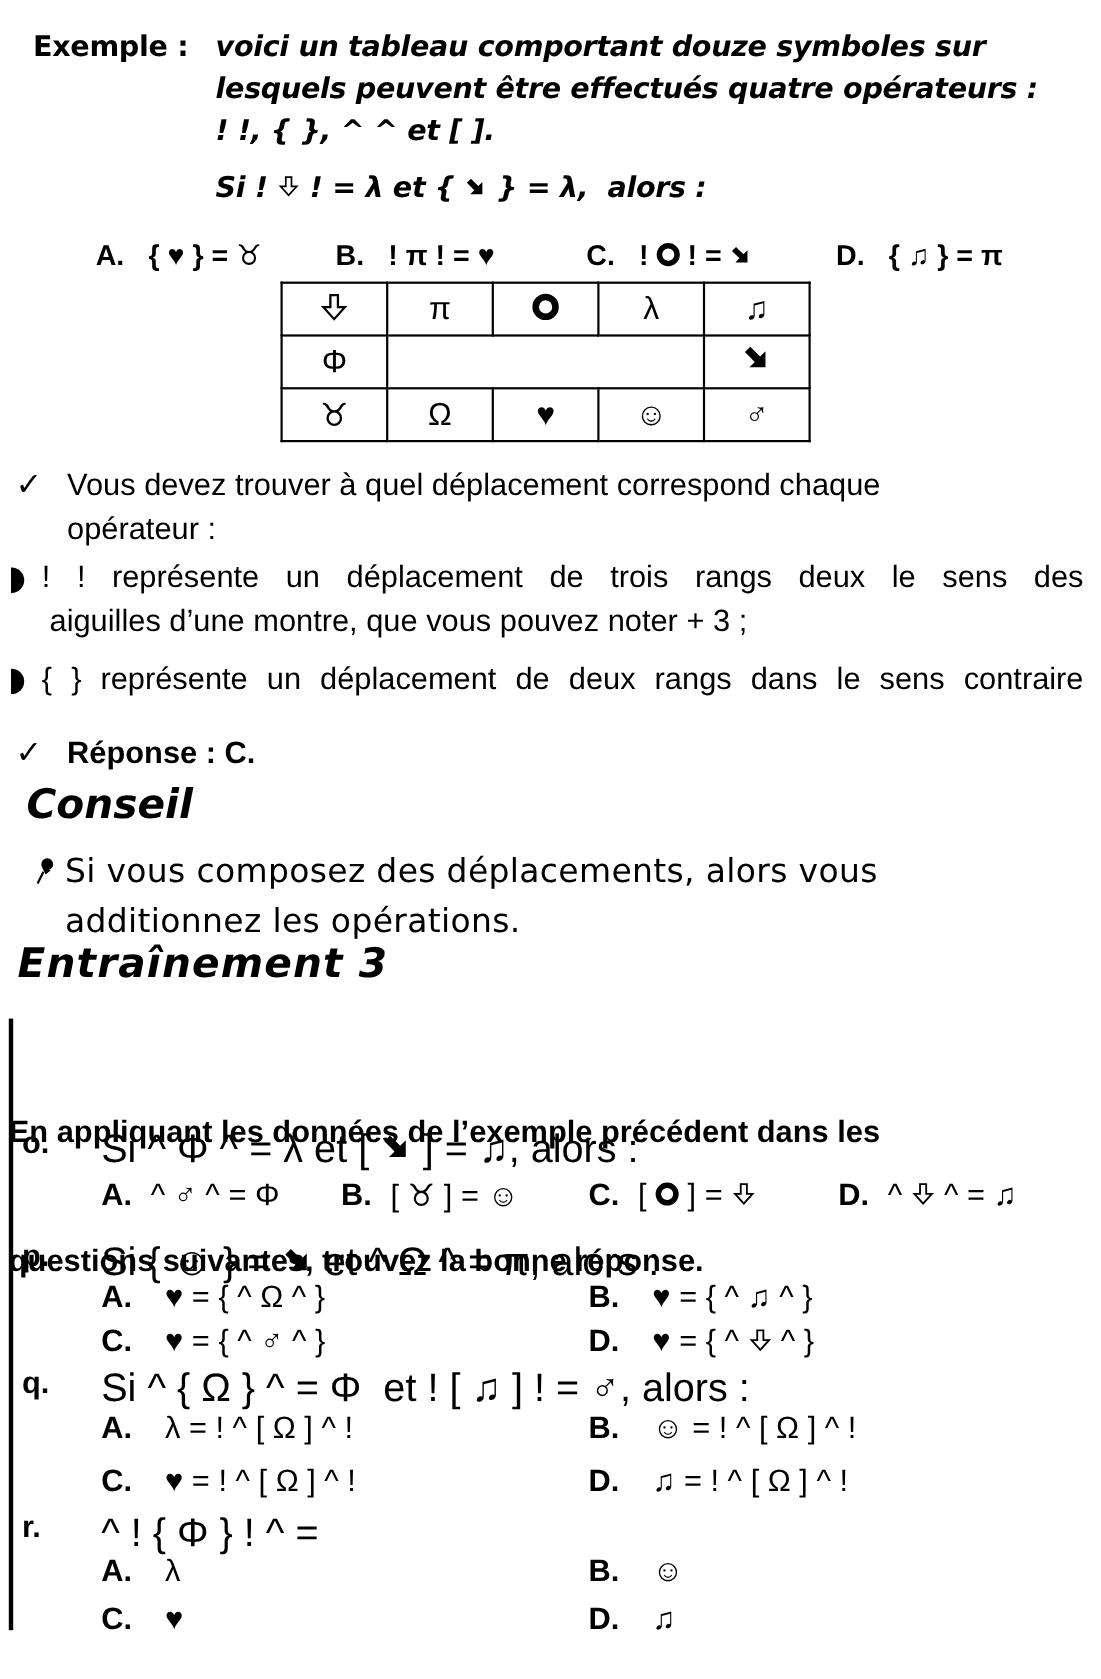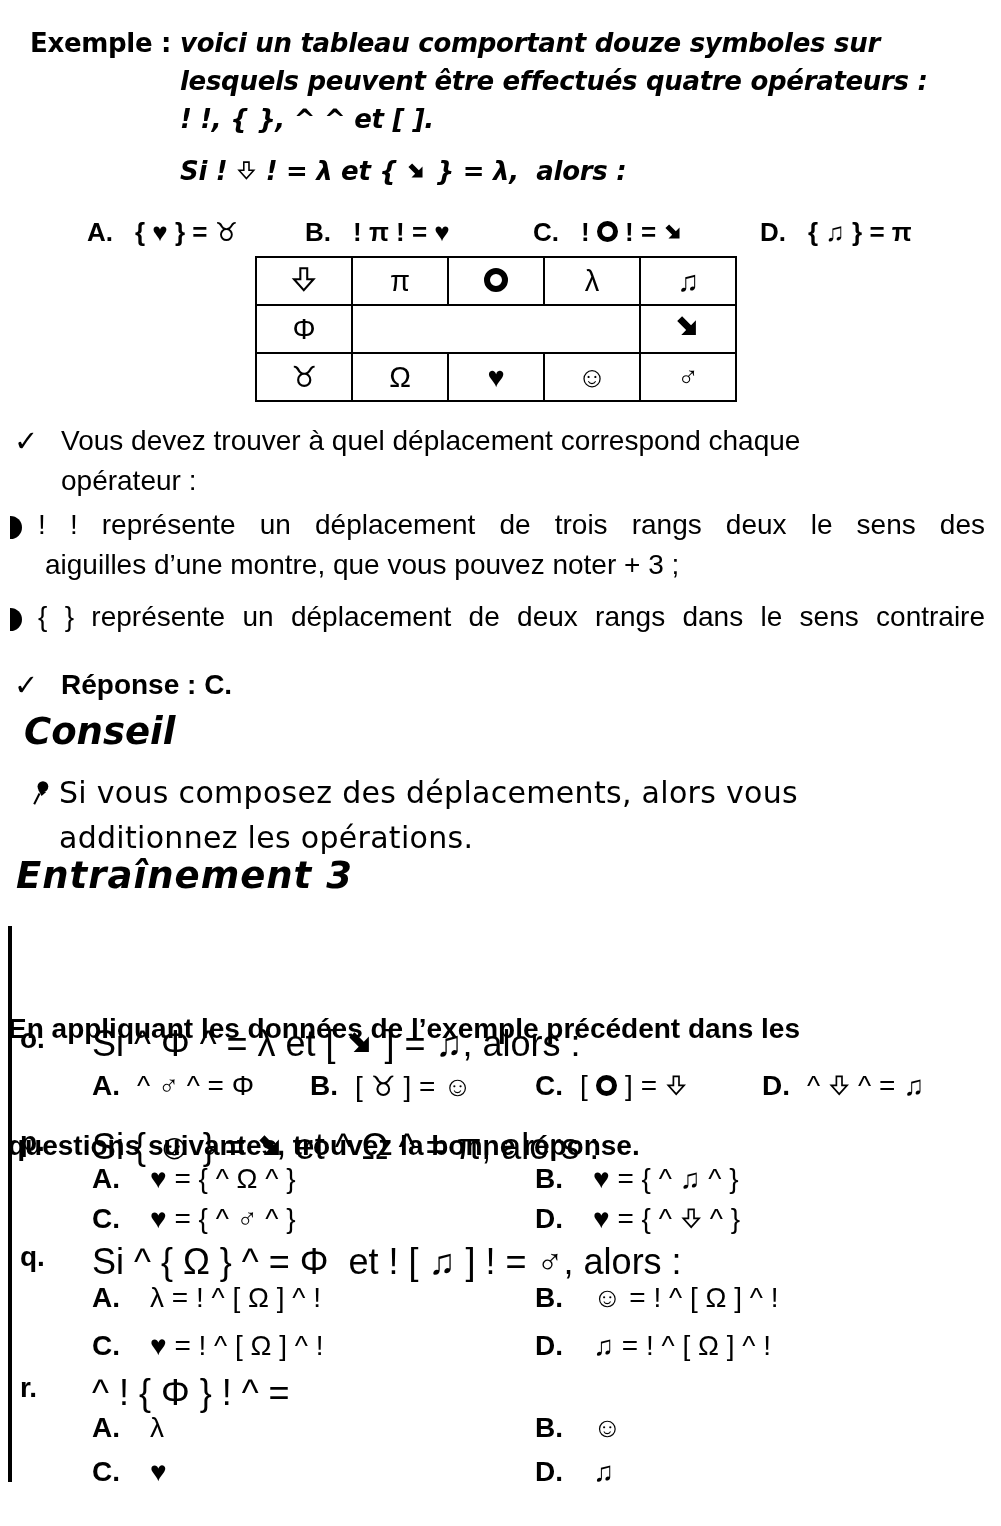--- a/index.html
+++ b/index.html
@@ -1,21 +1,21 @@
 <!DOCTYPE html>
 <html><head>
 <meta charset="utf-8">
 <style>
   html,body{margin:0;padding:0;background:#fff;}
   .page{position:relative;width:1001px;height:1526px;background:#fff;color:#000;
         font-family:"Liberation Sans","DejaVu Sans",sans-serif;overflow:hidden;}
 
   
   .ex{position:absolute;left:30px;top:24px;display:flex;
-      font-family:"DejaVu Sans",sans-serif;font-weight:bold;font-size:26px;line-height:38px;letter-spacing:-0.3px;}
+      font-family:"DejaVu Sans",sans-serif;font-weight:bold;font-size:26px;line-height:38px;letter-spacing:-0.3px;gap:16px;}
   .ex-label{flex:none;width:150px;}
   .ex-body div{white-space:pre-wrap;font-style:italic;}
   .ex-cond{margin-top:14px;}
 
   
   .exch{position:absolute;top:217px;left:0;width:1001px;height:40px;font-weight:bold;font-size:26px;}
   .exch .opt{position:absolute;display:flex;gap:22px;white-space:pre-wrap;}
 
   
   .symtab{position:absolute;left:255px;top:256px;border-collapse:collapse;}

